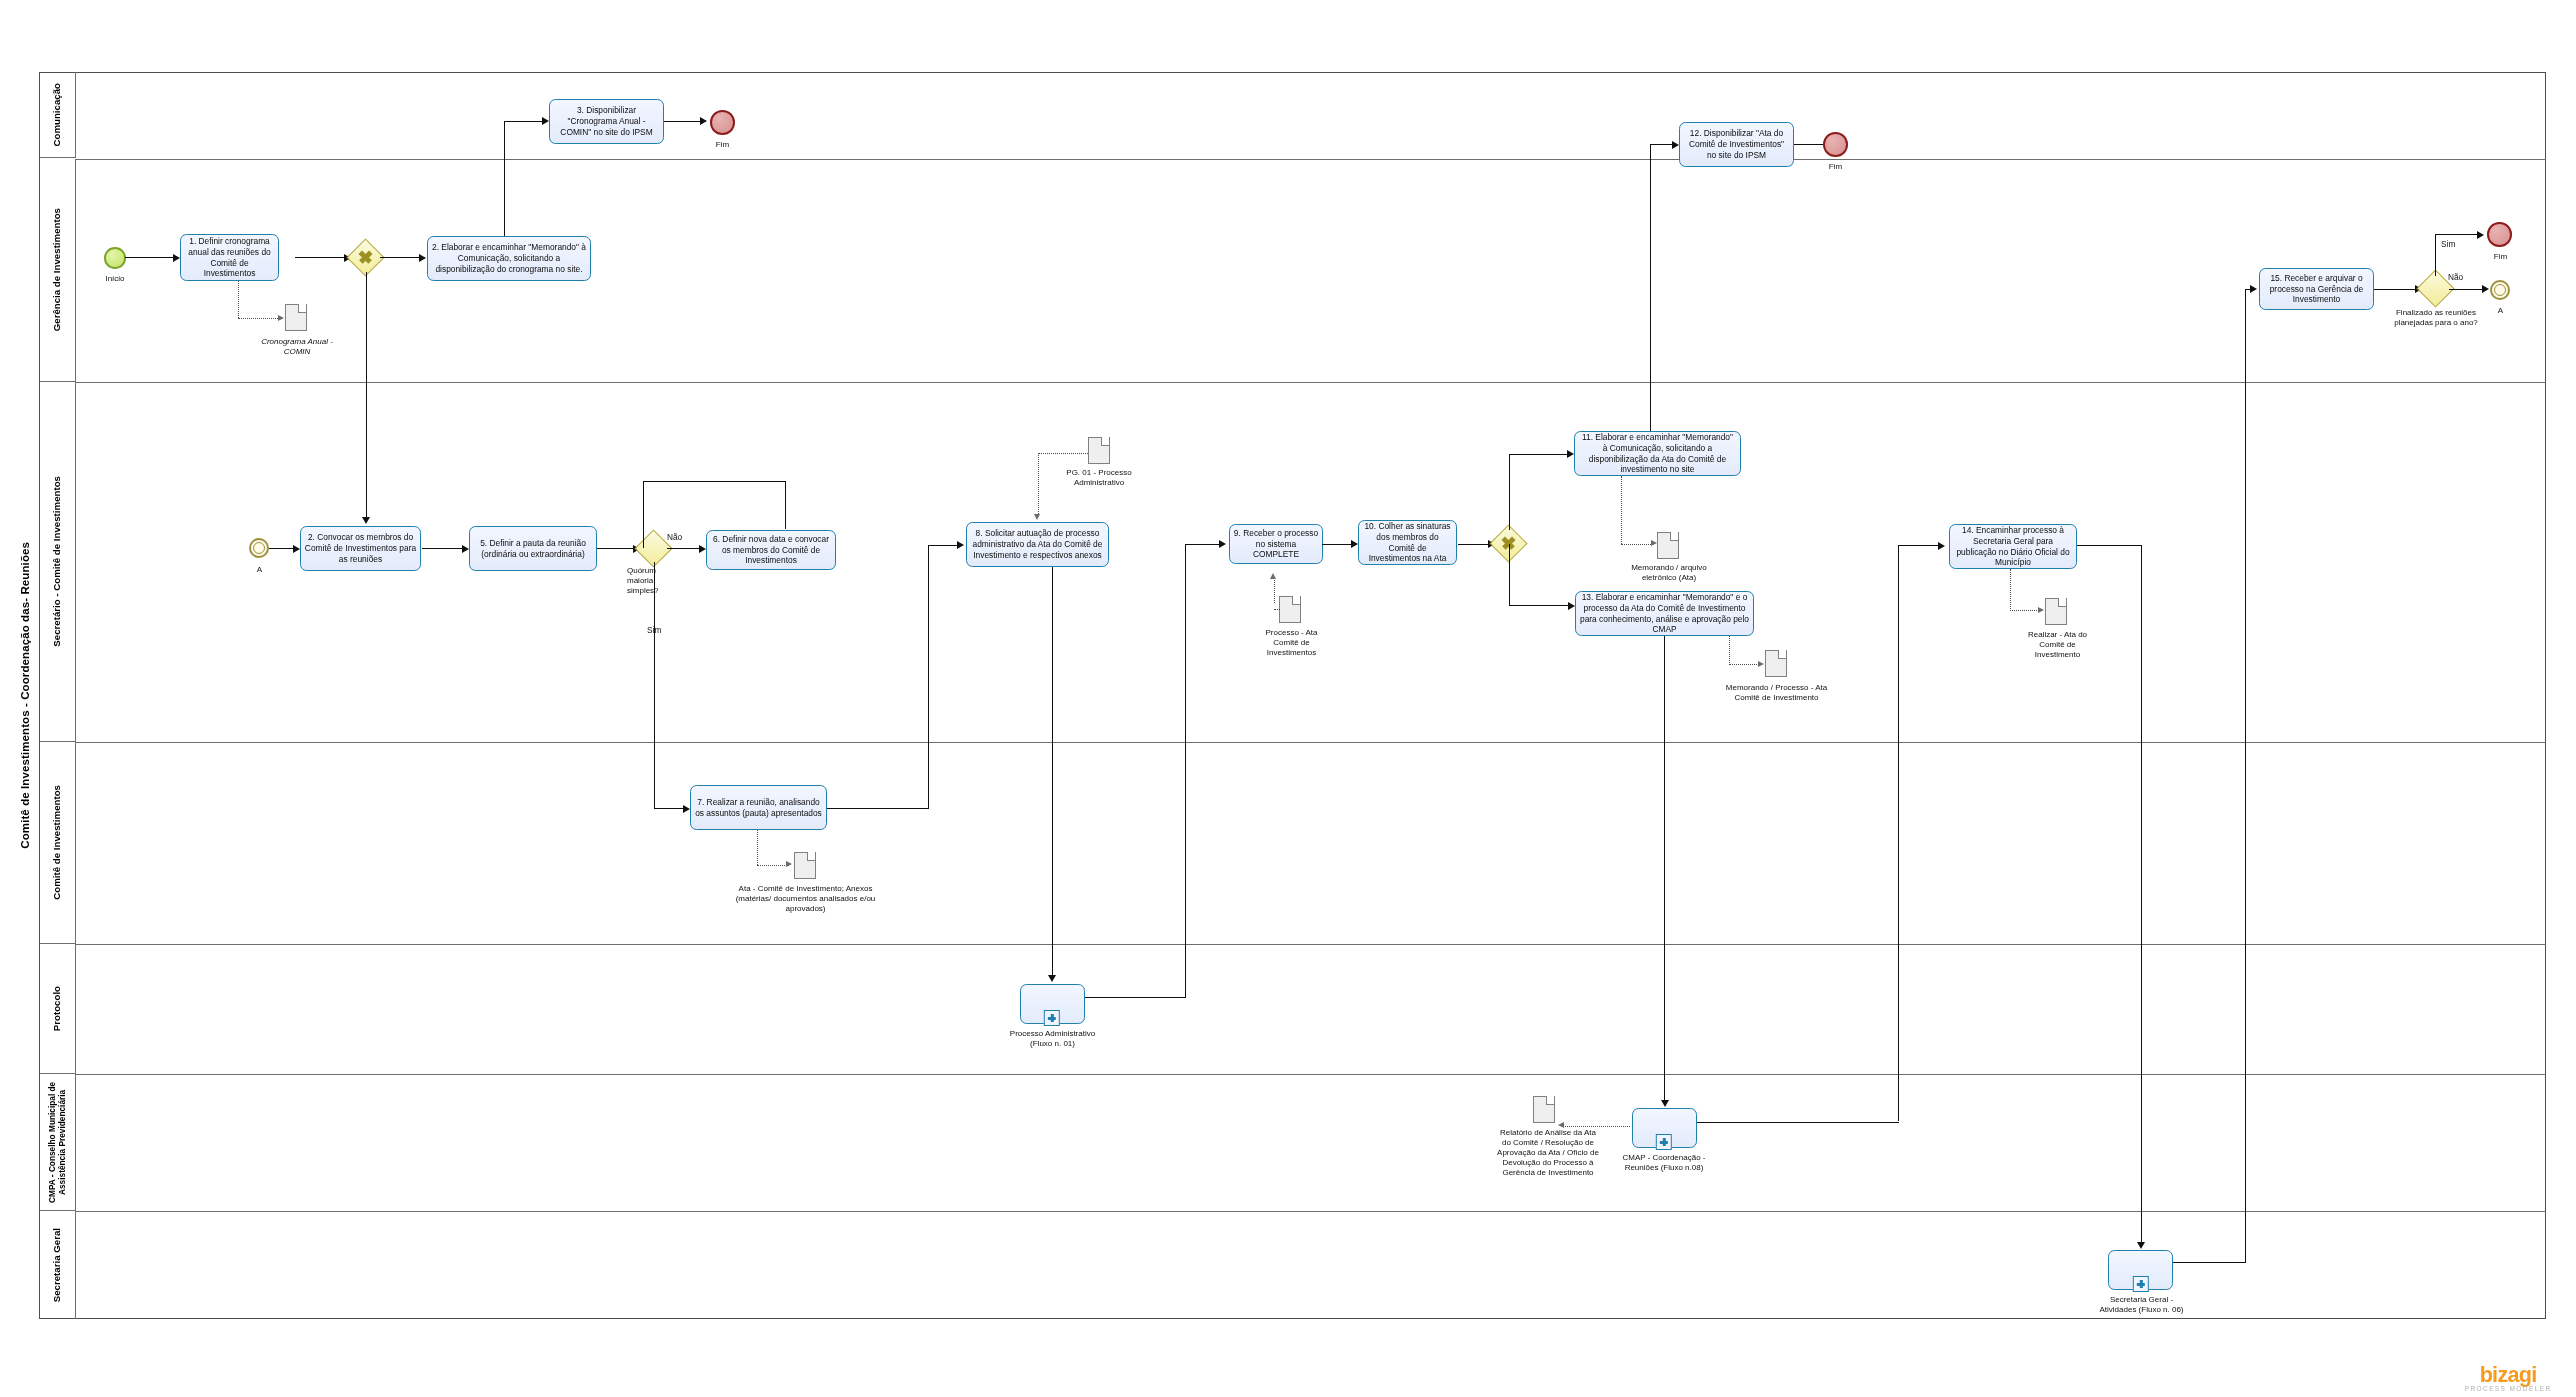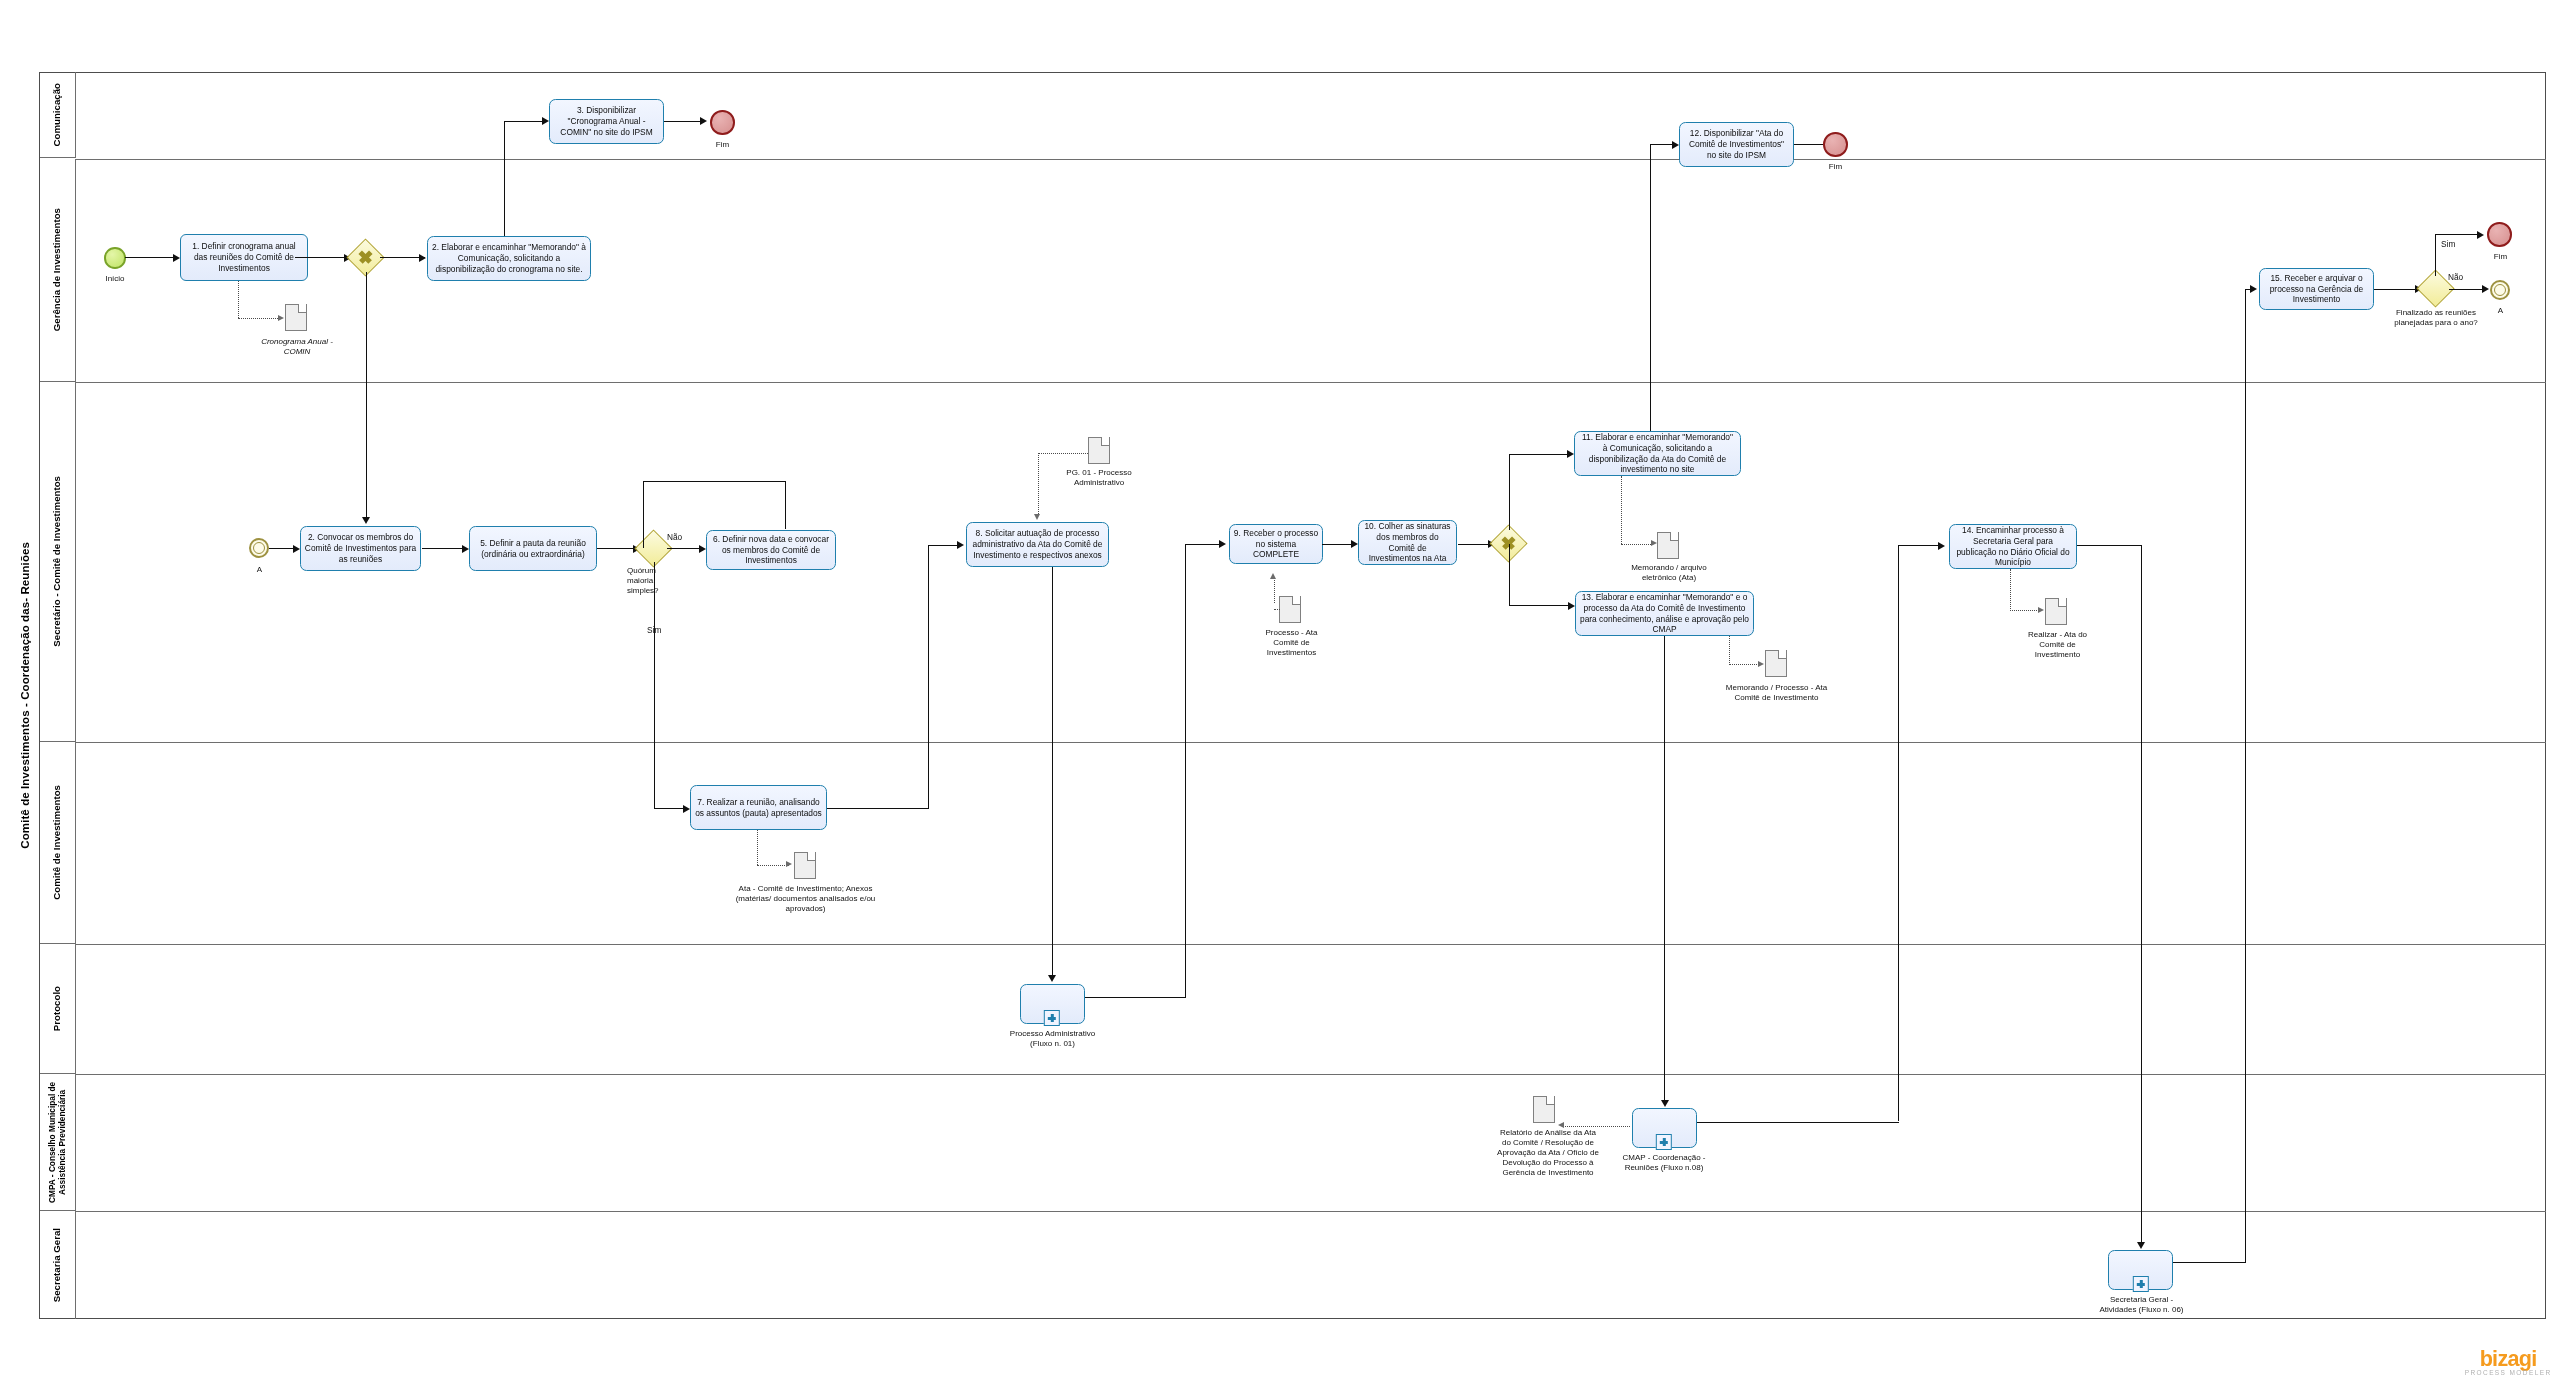--- a/index.html
+++ b/index.html
@@ -71,21 +71,21 @@
   .arw-d{border-left:4px solid transparent;border-right:4px solid transparent;border-top:7.2px solid #101010;}
   .dot-h{position:absolute;height:0;border-top:1.4px dotted #4a4a4a;}
   .dot-v{position:absolute;width:0;border-left:1.4px dotted #4a4a4a;}
   .oarw{position:absolute;width:0;height:0;}
   .oarw-r{border-top:3.6px solid transparent;border-bottom:3.6px solid transparent;border-left:6.5px solid #6b6b6b;}
   .oarw-l{border-top:3.6px solid transparent;border-bottom:3.6px solid transparent;border-right:6.5px solid #6b6b6b;}
   .oarw-d{border-left:3.6px solid transparent;border-right:3.6px solid transparent;border-top:6.5px solid #6b6b6b;}
   .oarw-u{border-left:3.6px solid transparent;border-right:3.6px solid transparent;border-bottom:6.5px solid #6b6b6b;}
 
   
-  .logo{position:absolute;right:24.5px;bottom:21px;text-align:center;}
+  .logo{position:absolute;right:24.5px;bottom:5px;text-align:center;}
   .logo .word{font-size:21.6px;font-weight:bold;color:#f59b1e;letter-spacing:-0.7px;}
   .logo .tag{font-size:6.5px;color:#b0b0b0;letter-spacing:1.4px;margin-top:-2.9px;}
 </style>
 </head>
 <body>
 
 <div id="canvas">
 
 
   <div class="pool" style="left:10px;top:72px;width:2536px;height:1247px;"></div>
@@ -122,21 +122,21 @@
   <div class="ln lnh" style="left:76px;top:944px;width:2470px;background:#6e6e6e;height:0.7px;"></div>
   <div class="ln lnh" style="left:76px;top:1074px;width:2470px;background:#6e6e6e;height:0.7px;"></div>
   <div class="ln lnh" style="left:76px;top:1211px;width:2470px;background:#6e6e6e;height:0.7px;"></div>
 
   <div class="ev ev-start" style="left:104px;top:247px;"></div>
   <div class="lbl" style="left:86px;top:274px;width:58px;">Início</div>
 
   <div class="ln lnh" style="left:125px;top:257px;width:49px;"></div>
   <div class="arw arw-r" style="left:173px;top:254px;"></div>
 
-  <div class="task" style="left:180px;top:234px;width:128px;height:47px;border-radius:6px;">1. Definir cronograma anual das reuniões do Comitê de Investimentos</div>
+  <div class="task" style="left:180px;top:234px;width:99px;height:47px;">1. Definir cronograma anual das reuniões do Comitê de Investimentos</div>
 
   <div class="ln lnh" style="left:295px;top:257px;width:54px;"></div>
   <div class="arw arw-r" style="left:344px;top:254px;"></div>
 
   <div class="gw gw-par" style="left:352px;top:244px;"></div>
 
   <div class="ln lnh" style="left:380px;top:257px;width:45px;"></div>
   <div class="arw arw-r" style="left:419px;top:254px;"></div>
 
   <div class="task" style="left:427px;top:236px;width:164px;height:45px;">2. Elaborar e encaminhar "Memorando" à Comunicação, solicitando a disponibilização do cronograma no site.</div>

